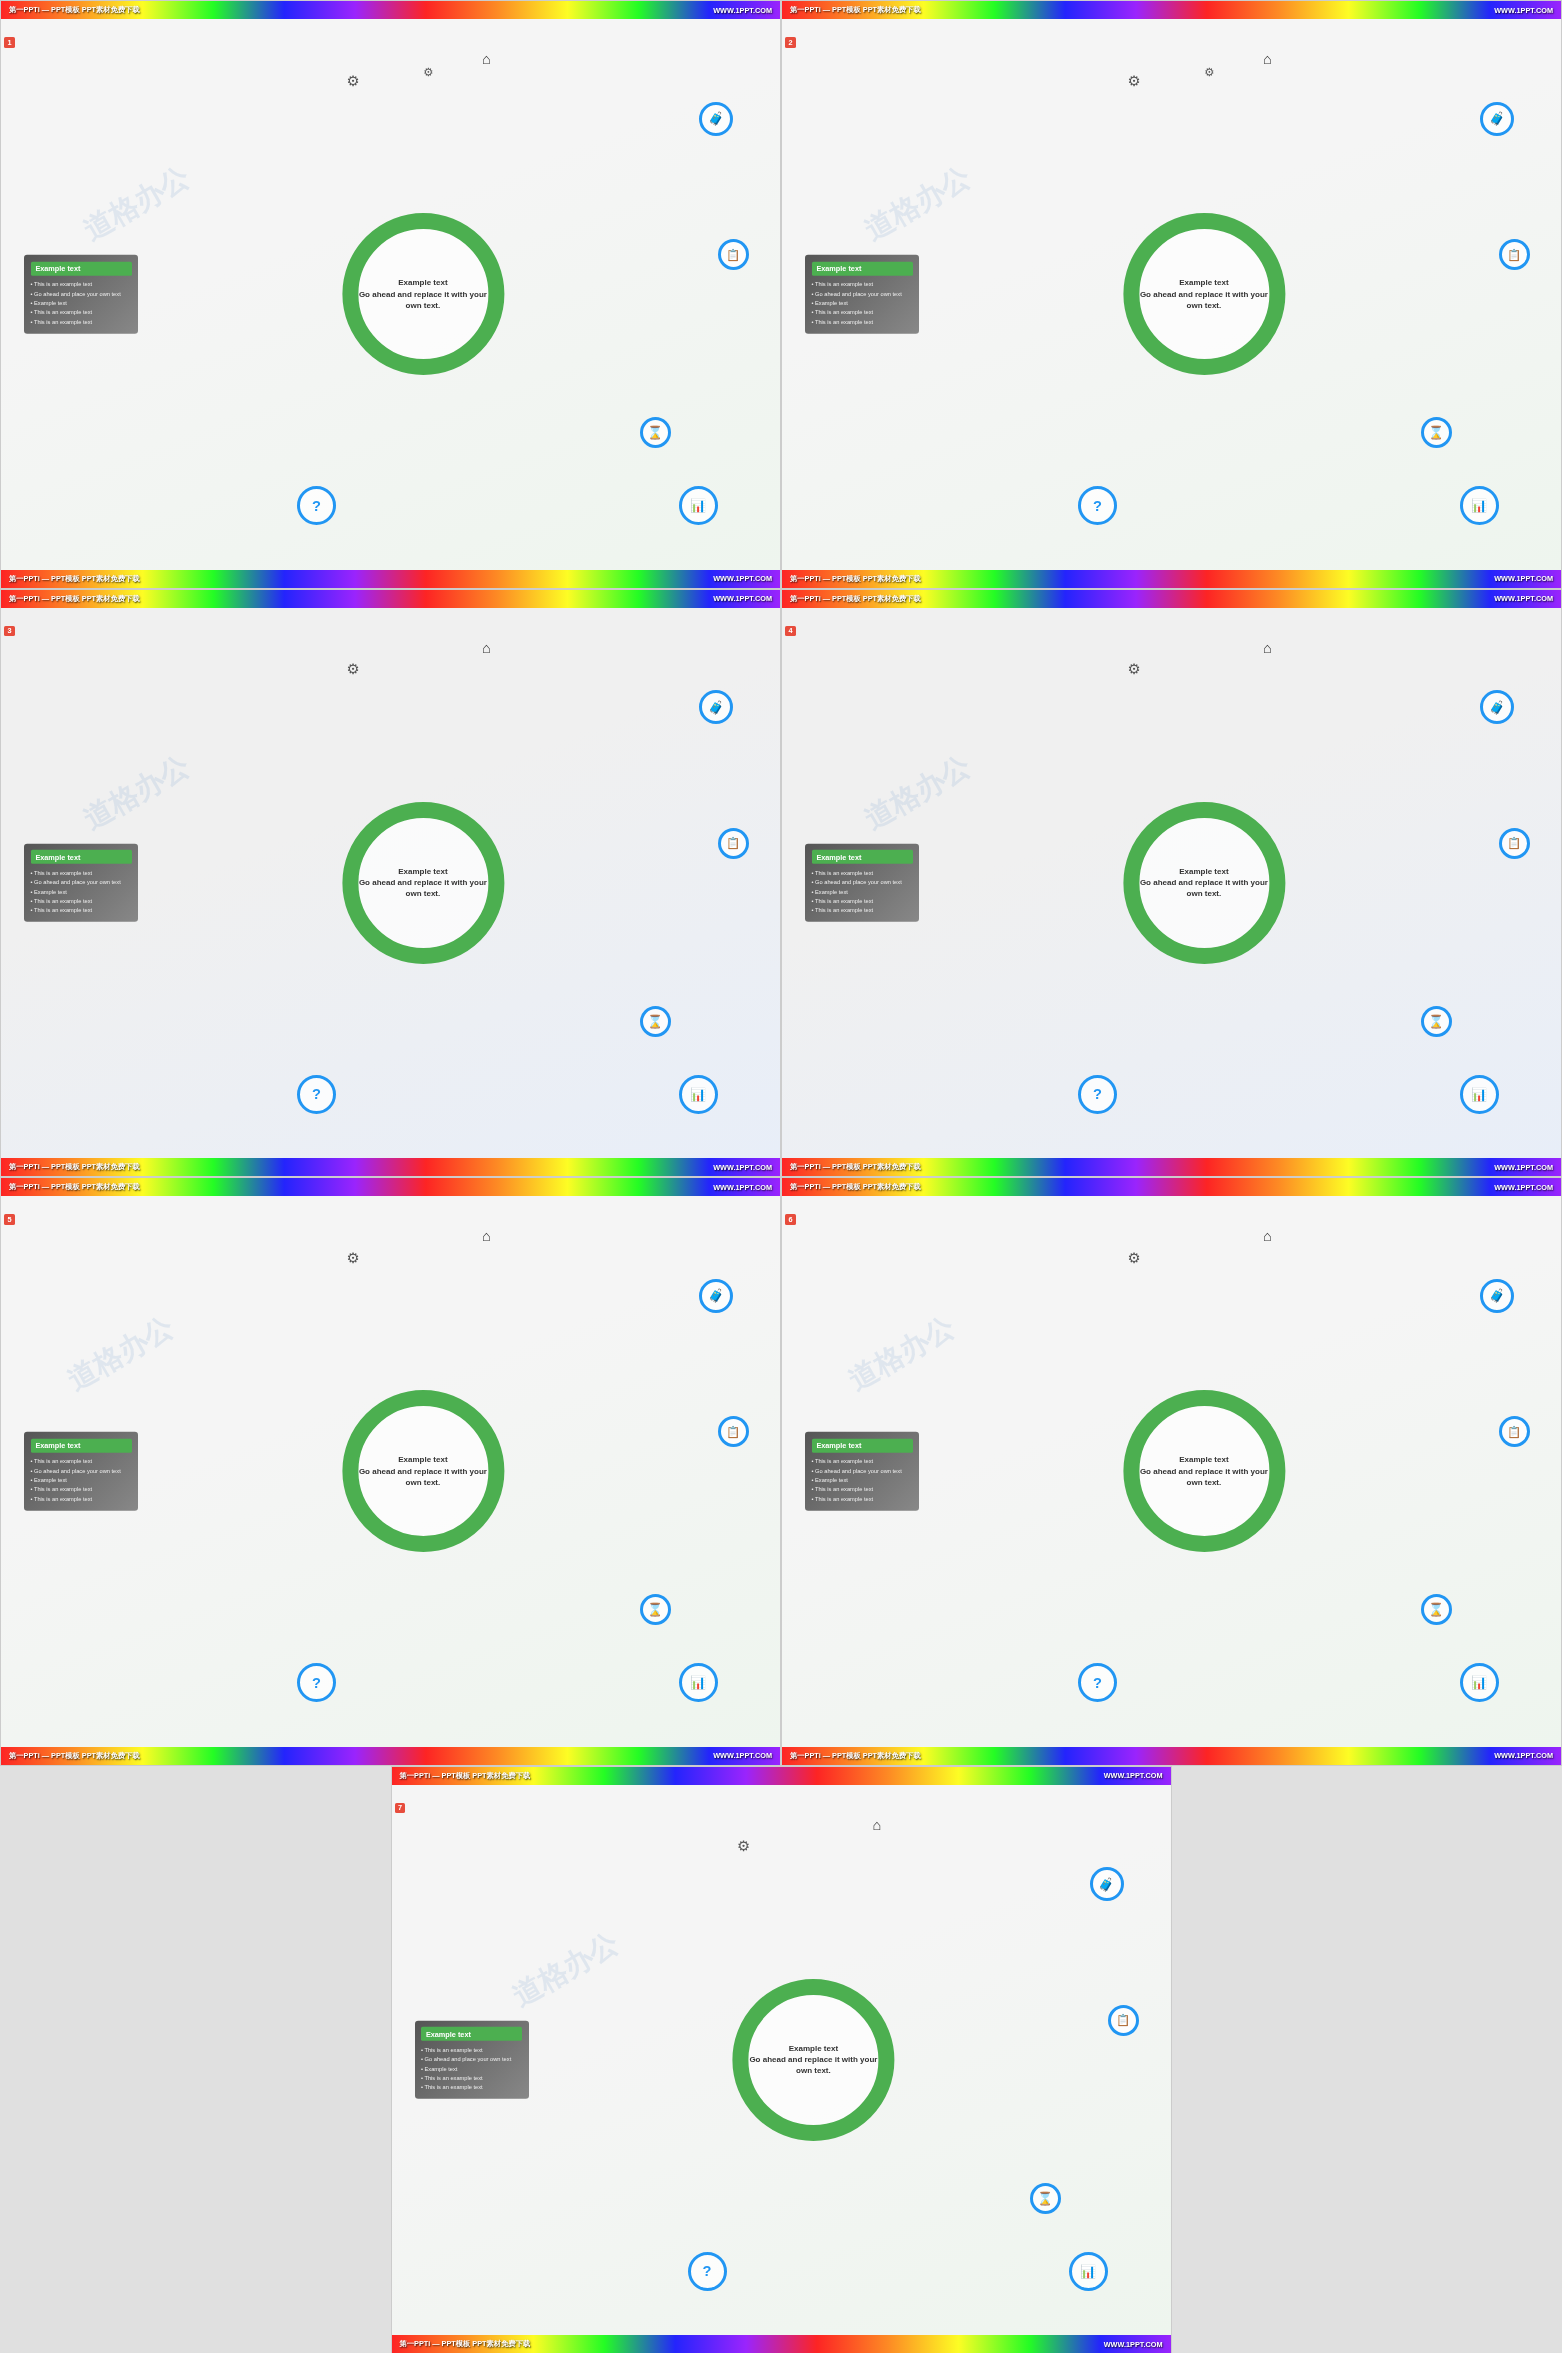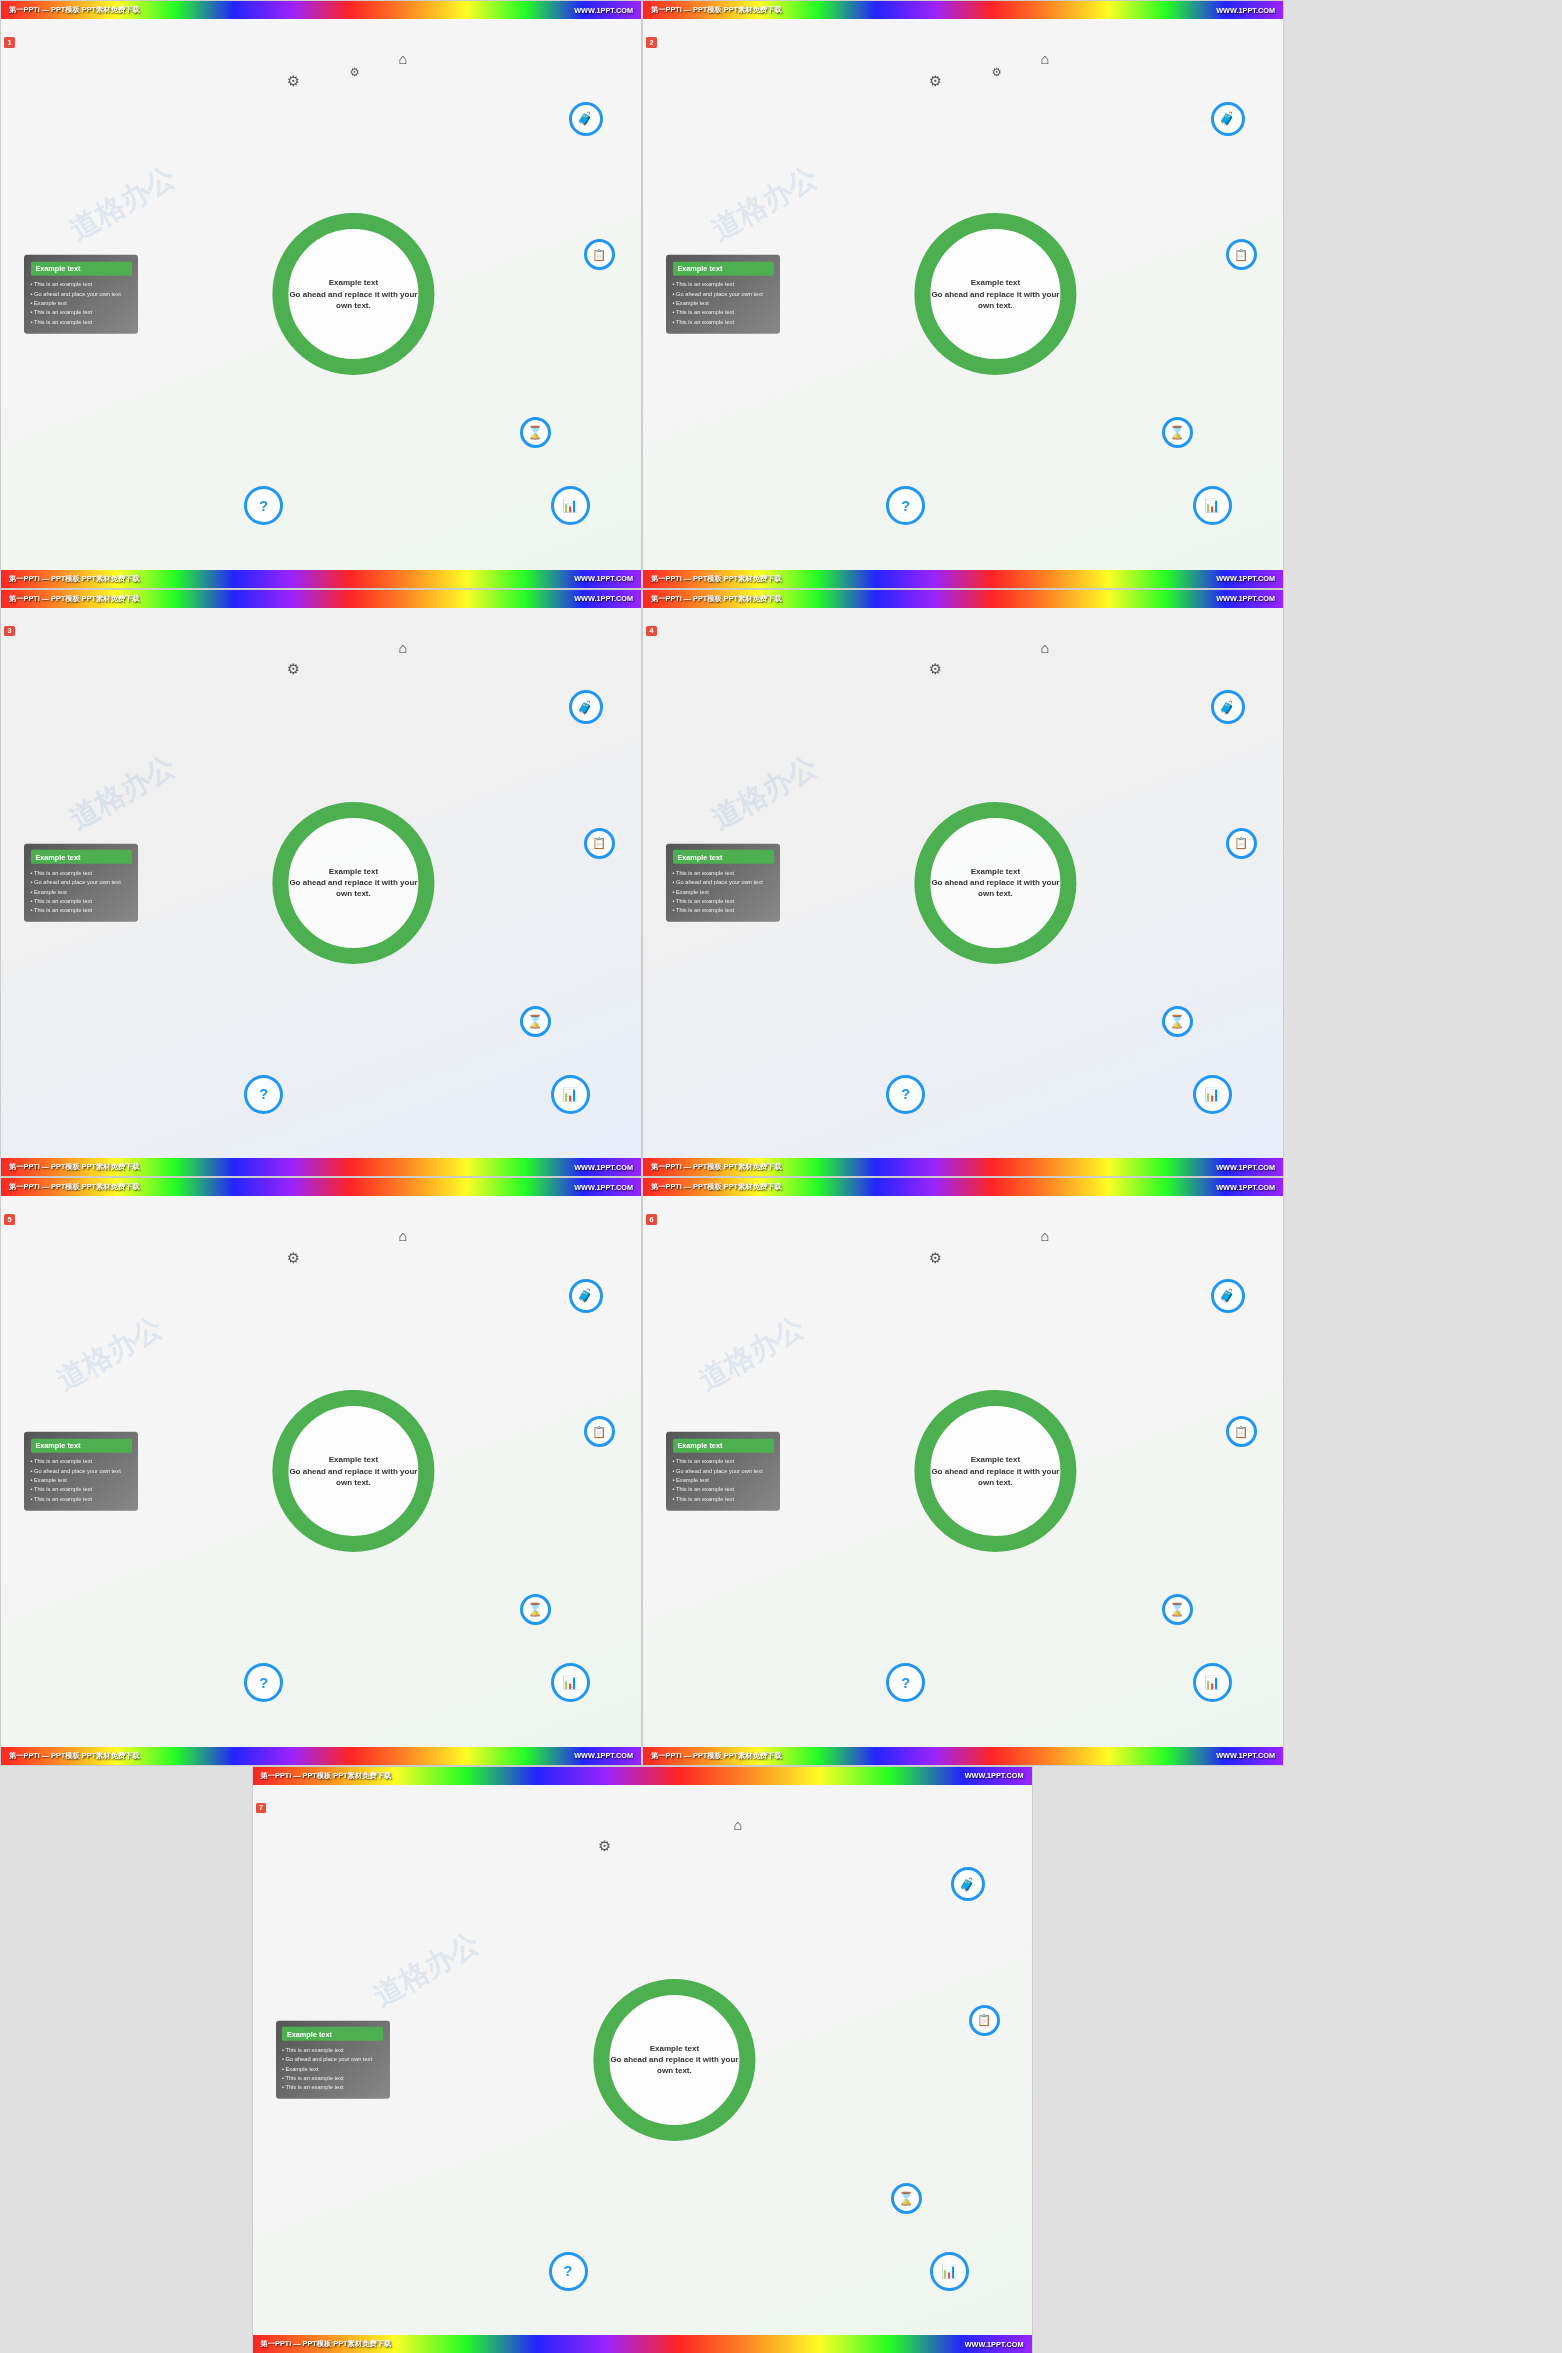--- a/index.html
+++ b/index.html
@@ -8,21 +8,21 @@
       height: 2354px;
       background: #e0e0e0;
       font-family: Arial, sans-serif;
       overflow: hidden;
     }
 
     .grid {
       display: grid;
       grid-template-columns: 1fr 1fr;
       grid-template-rows: repeat(4, 1fr);
-      width: 1284px;
+      width: 1562px;
       height: 2354px;
     }
 
     
     .cell {
       position: relative;
       overflow: hidden;
       background: #f0f0f0;
       border: 0.8px solid #ccc;
     }

